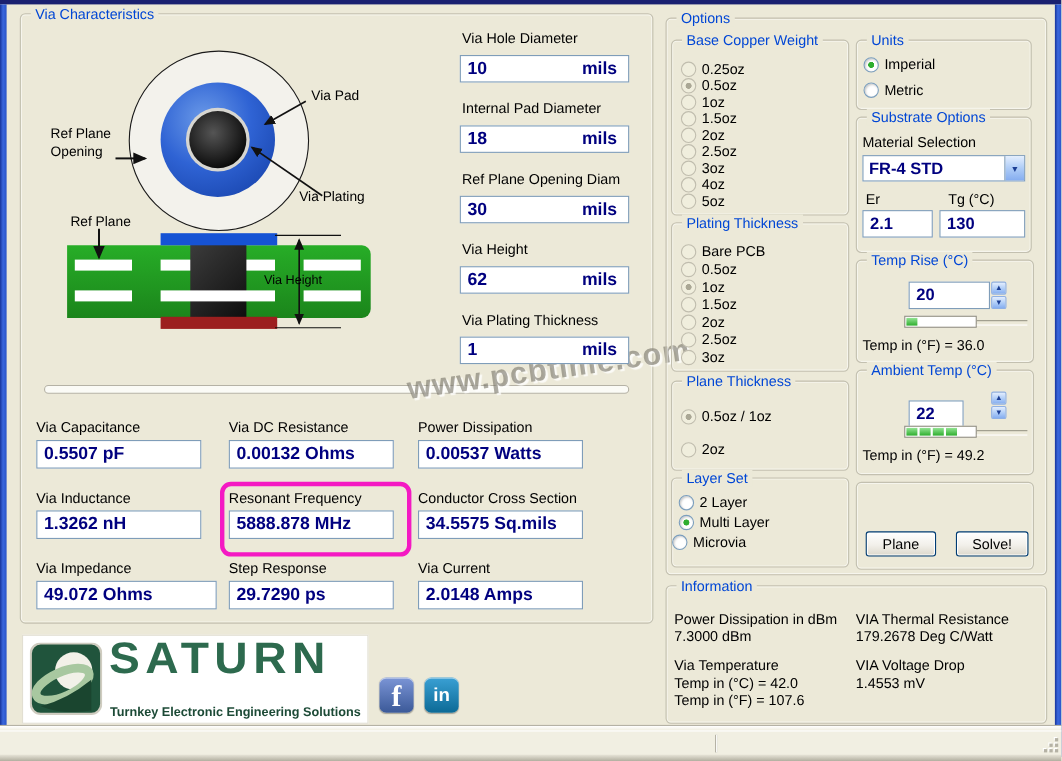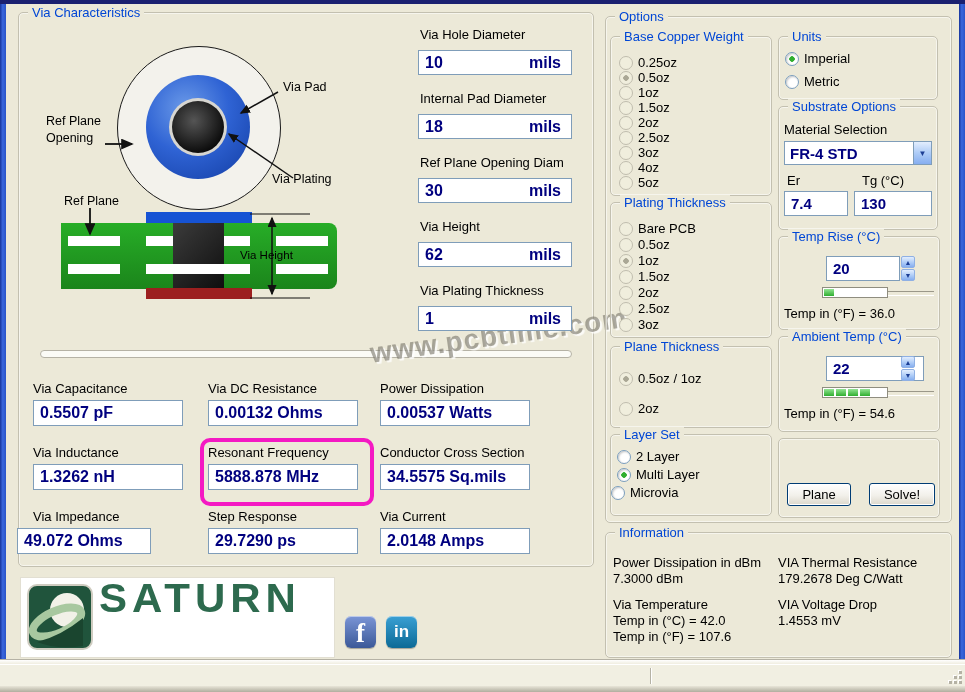--- a/index.html
+++ b/index.html
@@ -172,38 +172,39 @@
     <span class="fv">5888.878 MHz</span>
   </div>
 <div class="tf" style="left:380px;top:464px;width:150px;height:26px">
     <span class="fv">34.5575 Sq.mils</span>
   </div>
 <div class="hl" style="left:200px;top:438px;width:166px;height:60px"></div>
 
 <div class="lbl" style="left:33px;top:509px">Via Impedance</div>
 <div class="lbl" style="left:208px;top:509px">Step Response</div>
 <div class="lbl" style="left:380px;top:509px">Via Current</div>
-<div class="tf" style="left:17px;top:528px;width:134px;height:26px">
+<div class="tf" style="left:33px;top:528px;width:164px;height:26px">
     <span class="fv">49.072 Ohms</span>
   </div>
 <div class="tf" style="left:208px;top:528px;width:150px;height:26px">
     <span class="fv">29.7290 ps</span>
   </div>
 <div class="tf" style="left:380px;top:528px;width:150px;height:26px">
     <span class="fv">2.0148 Amps</span>
   </div>
 
 <div class="logo-box" style="left:20px;top:577px;width:313px;height:79px">
   <svg style="position:absolute;left:6px;top:6px" width="66" height="66" viewBox="0 0 66 66">
     <rect x="1" y="1" width="64" height="64" rx="9" fill="#20543c" stroke="#cfccc0" stroke-width="2"></rect>
     <circle cx="40" cy="26" r="17" fill="#f2f1e8"></circle>
     <ellipse cx="30" cy="38" rx="26" ry="11" fill="none" stroke="#a8c8a0" stroke-width="8" transform="rotate(-24 30 38)"></ellipse>
     <path d="M10 58 Q34 52 56 34 L56 62 Q30 66 10 58 Z" fill="#1a452f"></path>
   </svg>
   <div class="saturn" style="left:78px;top:-2px">SATURN</div>
+  <div class="tagline" style="left:79px;top:64px">Turnkey Electronic Engineering Solutions</div>
 </div>
 <div class="soc fb" style="left:345px;top:616px">
     <span>f</span>
   </div>
 <div class="soc li" style="left:386px;top:616px">
     <span>in</span>
   </div>
 
 <div class="gb" style="left:605px;top:16px;width:345px;height:505px">
   <span class="gt">Options</span>
@@ -325,21 +326,21 @@
   <span class="gt">Substrate Options</span>
 </div>
 <div class="lbl" style="left:784px;top:122px">Material Selection</div>
 <div class="dd" style="left:784px;top:141px;width:148px;height:24px">
   <span class="dv">FR-4 STD</span>
   <span class="da">▼</span>
 </div>
 <div class="lbl" style="left:787px;top:173px">Er</div>
 <div class="lbl" style="left:862px;top:173px">Tg (°C)</div>
 <div class="tf" style="left:784px;top:191px;width:64px;height:25px">
-    <span class="fv" style="font-size:15px">7.4</span>
+    <span class="fv" style="font-size:15px">2.1</span>
   </div>
 <div class="tf" style="left:854px;top:191px;width:78px;height:25px">
     <span class="fv" style="font-size:15px">130</span>
   </div>
 
 <div class="gb" style="left:778px;top:236px;width:160px;height:92px">
   <span class="gt">Temp Rise (°C)</span>
 </div>
 <div class="tf" style="left:826px;top:256px;width:74px;height:25px">
     <span class="fv" style="font-size:15px">20</span>
@@ -350,35 +351,35 @@
   </div>
 <div class="pbar" style="left:822px;top:287px;width:66px">
     <i></i>
   </div>
 <div class="groove" style="left:888px;top:291px;width:46px"></div>
 <div class="lbl" style="left:784px;top:306px">Temp in (°F) = 36.0</div>
 
 <div class="gb" style="left:778px;top:336px;width:160px;height:94px">
   <span class="gt">Ambient Temp (°C)</span>
 </div>
-<div class="tf" style="left:826px;top:356px;width:98px;height:25px">
+<div class="tf" style="left:826px;top:364px;width:50px;height:25px">
     <span class="fv" style="font-size:15px">22</span>
   </div>
 <div class="spin" style="left:901px;top:356px;height:25px">
     <b>▲</b>
     <b>▼</b>
   </div>
 <div class="pbar" style="left:822px;top:387px;width:66px">
     <i></i>
     <i></i>
     <i></i>
     <i></i>
   </div>
 <div class="groove" style="left:888px;top:391px;width:46px"></div>
-<div class="lbl" style="left:784px;top:406px">Temp in (°F) = 54.6</div>
+<div class="lbl" style="left:784px;top:406px">Temp in (°F) = 49.2</div>
 
 <div class="gb" style="left:778px;top:438px;width:160px;height:78px">
   <div class="btn" style="left:8px;top:44px;width:64px;height:23px">Plane</div>
   <div class="btn" style="left:90px;top:44px;width:66px;height:23px">Solve!</div>
 </div>
 
 <div class="gb" style="left:605px;top:532px;width:345px;height:124px">
   <span class="gt">Information</span>
 </div>
 <div class="info-t" style="left:613px;top:555px">Power Dissipation in dBm</div>

